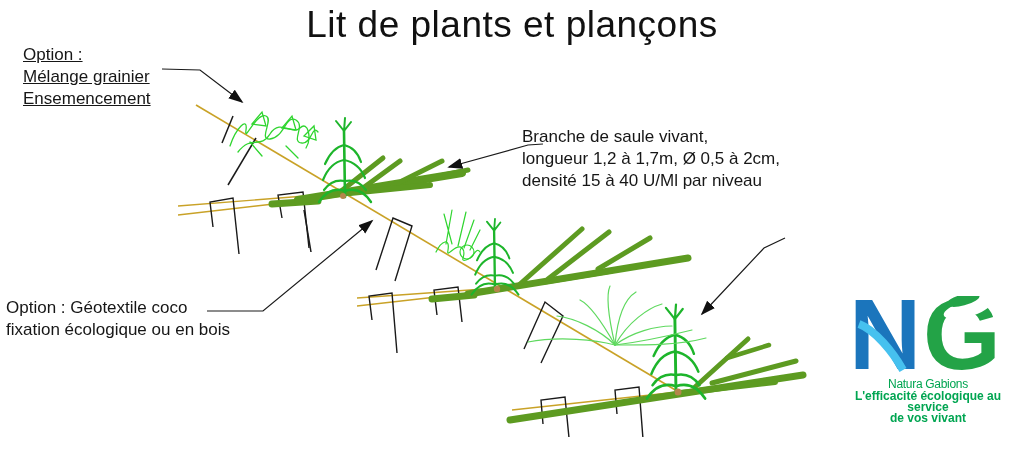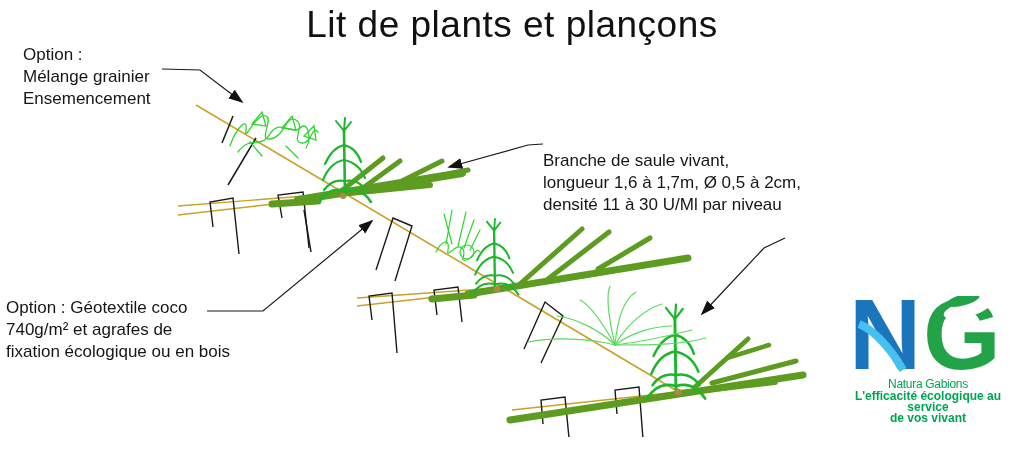--- a/index.html
+++ b/index.html
@@ -5,22 +5,22 @@
   html,body{margin:0;padding:0;background:#fff;}
   .stage{
     position:relative;width:1024px;height:437px;background:#ffffff;
     font-family:"Liberation Sans", sans-serif;overflow:hidden;
   }
   .title{
     position:absolute;left:0;top:4px;width:100%;text-align:center;
     font-size:37px;color:#111;letter-spacing:.5px;
   }
   .ann{position:absolute;font-size:17px;line-height:22px;color:#161616;white-space:nowrap;}
-  .ann-seeding{left:23px;top:44px;}
-  .ann-willow{left:543px;top:126px;margin-top:24px;}
+  .ann-seeding{left:23px;top:44px;text-decoration:underline;}
+  .ann-willow{left:522px;top:126px;}
   .ann-plant{left:786px;top:229px;}
   .ann-geo{left:6px;top:297px;}
   svg.draw{position:absolute;left:0;top:0;}
   
   .slope{stroke:var(--slope-line,#c9a227);stroke-width:1.6;fill:none;}
   .soil{stroke:var(--slope-line,#c9a227);stroke-width:1.4;fill:none;}
   .branch{stroke:var(--branch-green,#5d9b21);fill:none;stroke-linecap:round;}
   .fern{stroke:var(--fern-green,#1db52b);fill:none;stroke-linecap:round;}
   .grass{stroke:var(--grass-green,#2fd52f);fill:none;stroke-linecap:round;}
   .tuft{stroke:var(--tuft-green,#5fd95f);stroke-width:1.2;fill:none;stroke-linecap:round;}
@@ -153,30 +153,29 @@
   <div class="title">Lit de plants et plançons</div>
 
   <div class="ann ann-seeding">
     <div>Option :</div>
     <div>Mélange grainier</div>
     <div>Ensemencement</div>
   </div>
 
   <div class="ann ann-willow">
     <div>Branche de saule vivant,</div>
-    <div>longueur 1,6 à 1,7m, Ø 0,5 à 2cm,</div>
-    <div>densité 11 à 30 U/Ml par niveau</div>
+    <div>longueur 1,2 à 1,7m, Ø 0,5 à 2cm,</div>
+    <div>densité 15 à 40 U/Ml par niveau</div>
   </div>
 
   <div class="ann ann-plant">
   </div>
 
   <div class="ann ann-geo">
     <div>Option : Géotextile coco</div>
-    <div>740g/m² et agrafes de</div>
     <div>fixation écologique ou en bois</div>
   </div>
 
   <div class="logo">
     <svg width="158" height="77" viewBox="0 0 158 77">
       <text x="0" y="73" font-family="Liberation Sans, sans-serif" font-size="100" font-weight="bold" fill="var(--n-blue,#1b75bc)">N</text>
       <text x="74" y="73" font-family="Liberation Sans, sans-serif" font-size="100" font-weight="bold" fill="var(--g-green,#23a347)">G</text>
       <path d="M10,28 C26,34 44,56 54,74" stroke="var(--swoosh-blue,#46c1ef)" stroke-width="8" fill="none"></path>
       <ellipse cx="118" cy="13" rx="24" ry="8" transform="rotate(-15 118 13)" fill="#ffffff"></ellipse>
       <ellipse cx="114" cy="4" rx="17" ry="5.5" transform="rotate(-15 114 4)" fill="var(--g-green,#23a347)"></ellipse>

